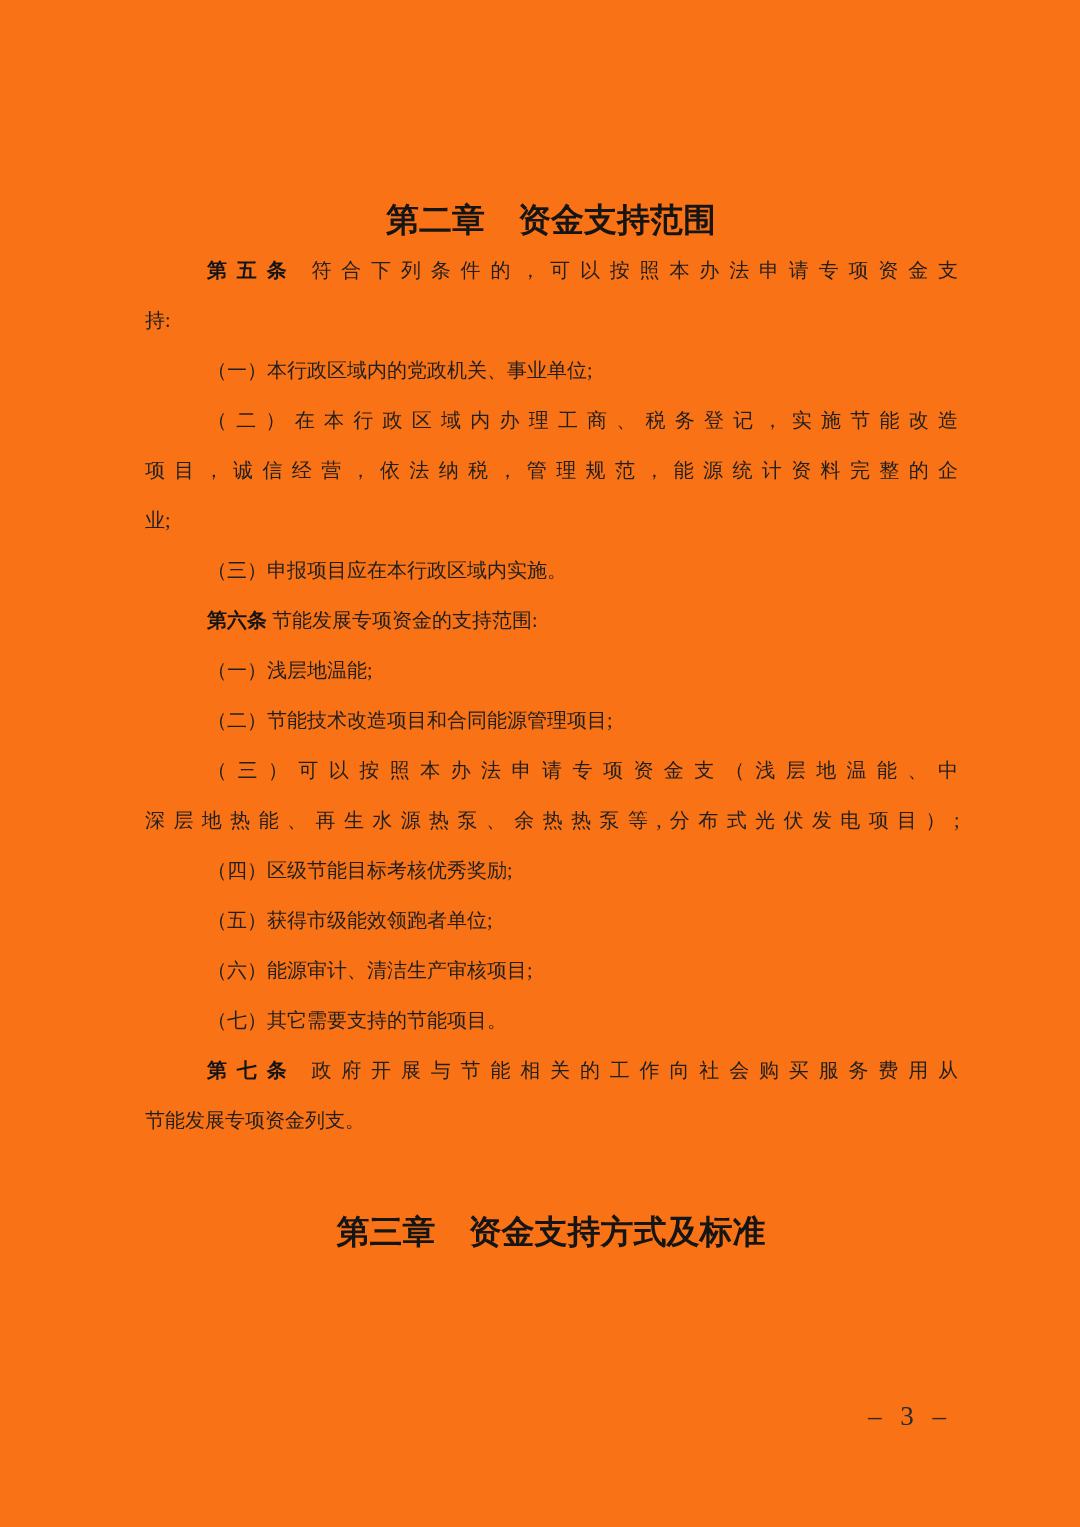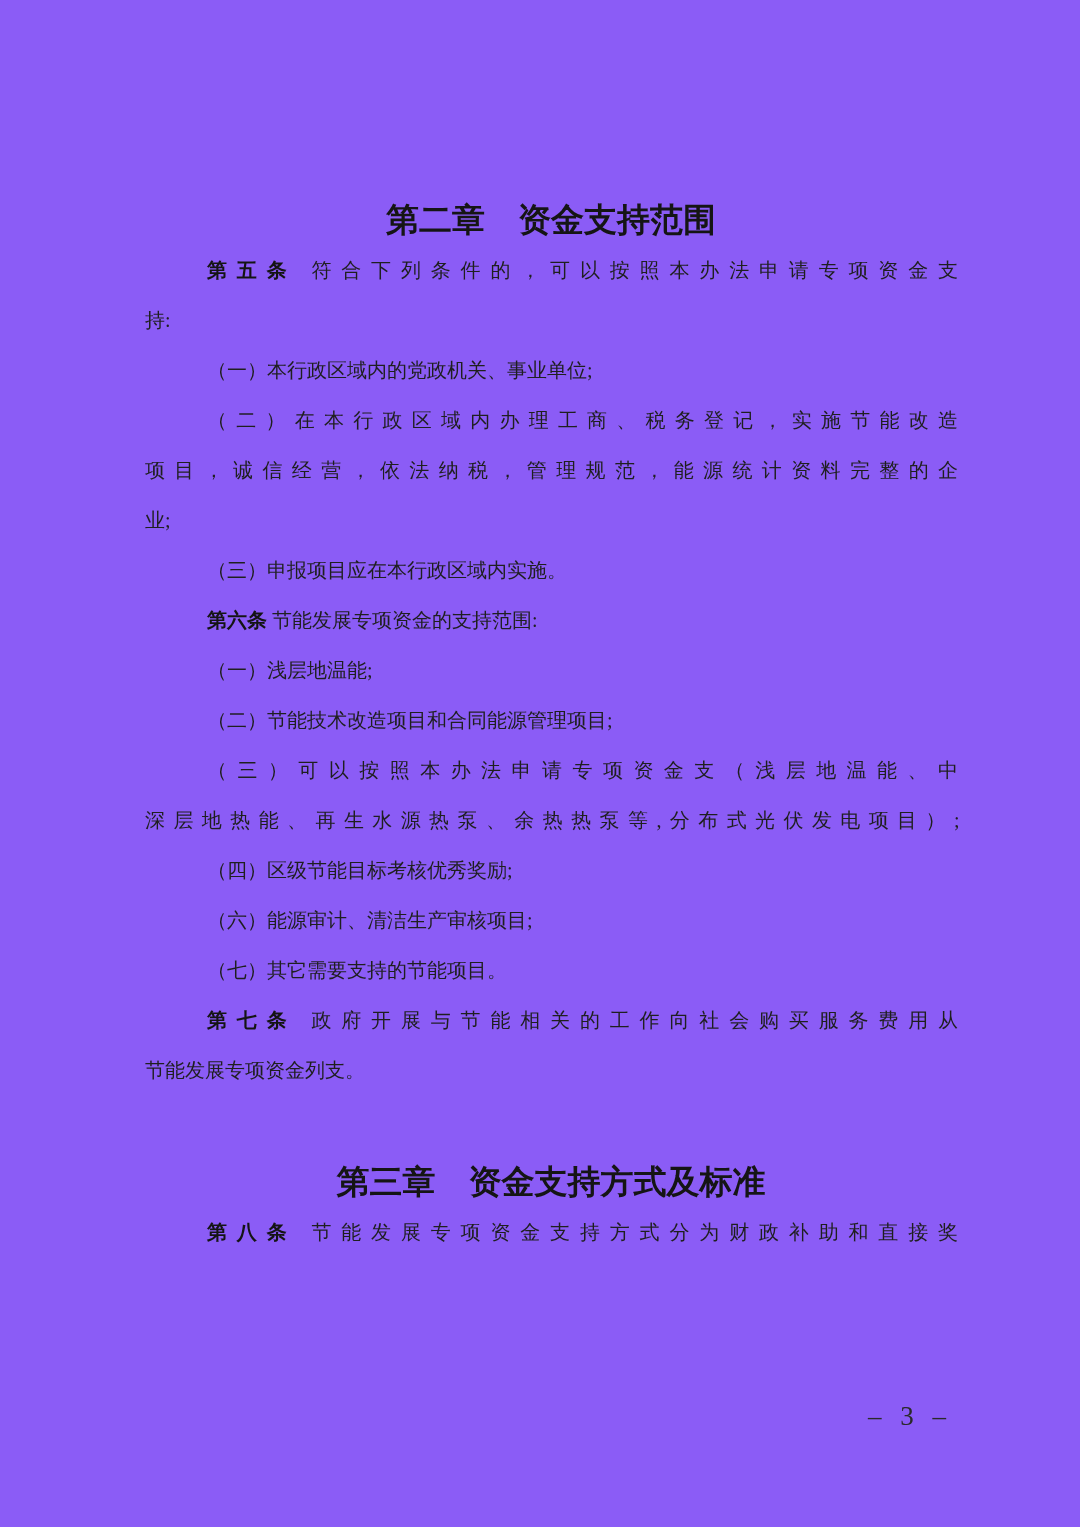--- a/index.html
+++ b/index.html
@@ -5,21 +5,21 @@
   html, body {
     margin: 0;
     padding: 0;
     background: #8a8a8a;
   }
   .page {
     position: relative;
     width: 1080px;
     height: 1527px;
     margin: 0 auto;
-    background: #8b5cf6;
+    background: #f97316;
     overflow: hidden;
     font-family: "Liberation Serif", "DejaVu Serif", serif;
     color: #1f1f1f;
   }
   .content {
     position: absolute;
     left: 145px;
     top: 195px;
     width: 812px;
   }
@@ -82,21 +82,21 @@
       <div class="t-line indent fill">（二）在本行政区域内办理工商、税务登记，实施节能改造</div>
       <div class="t-line fill">项目，诚信经营，依法纳税，管理规范，能源统计资料完整的企</div>
       <div class="t-line">业;</div>
       <div class="t-line indent">（三）申报项目应在本行政区域内实施。</div>
       <div class="t-line indent"><span class="prefix">第六条 </span>节能发展专项资金的支持范围:</div>
       <div class="t-line indent">（一）浅层地温能;</div>
       <div class="t-line indent">（二）节能技术改造项目和合同能源管理项目;</div>
       <div class="t-line indent fill">（三）可以按照本办法申请专项资金支（浅层地温能、中</div>
       <div class="t-line fill tight">深层地热能、再生水源热泵、余热热泵等,分布式光伏发电项目）;</div>
       <div class="t-line indent">（四）区级节能目标考核优秀奖励;</div>
+      <div class="t-line indent">（五）获得市级能效领跑者单位;</div>
       <div class="t-line indent">（六）能源审计、清洁生产审核项目;</div>
       <div class="t-line indent">（七）其它需要支持的节能项目。</div>
       <div class="t-line indent fill"><span class="prefix">第七条 </span>政府开展与节能相关的工作向社会购买服务费用从</div>
       <div class="t-line">节能发展专项资金列支。</div>
       <div class="h-line" style="margin-top: 62px;">第三章　资金支持方式及标准</div>
-      <div class="t-line indent fill"><span class="prefix">第八条 </span>节能发展专项资金支持方式分为财政补助和直接奖</div>
     </div>
   <div class="page-number">– 3 –</div>
 </div>
 
 </body></html>

